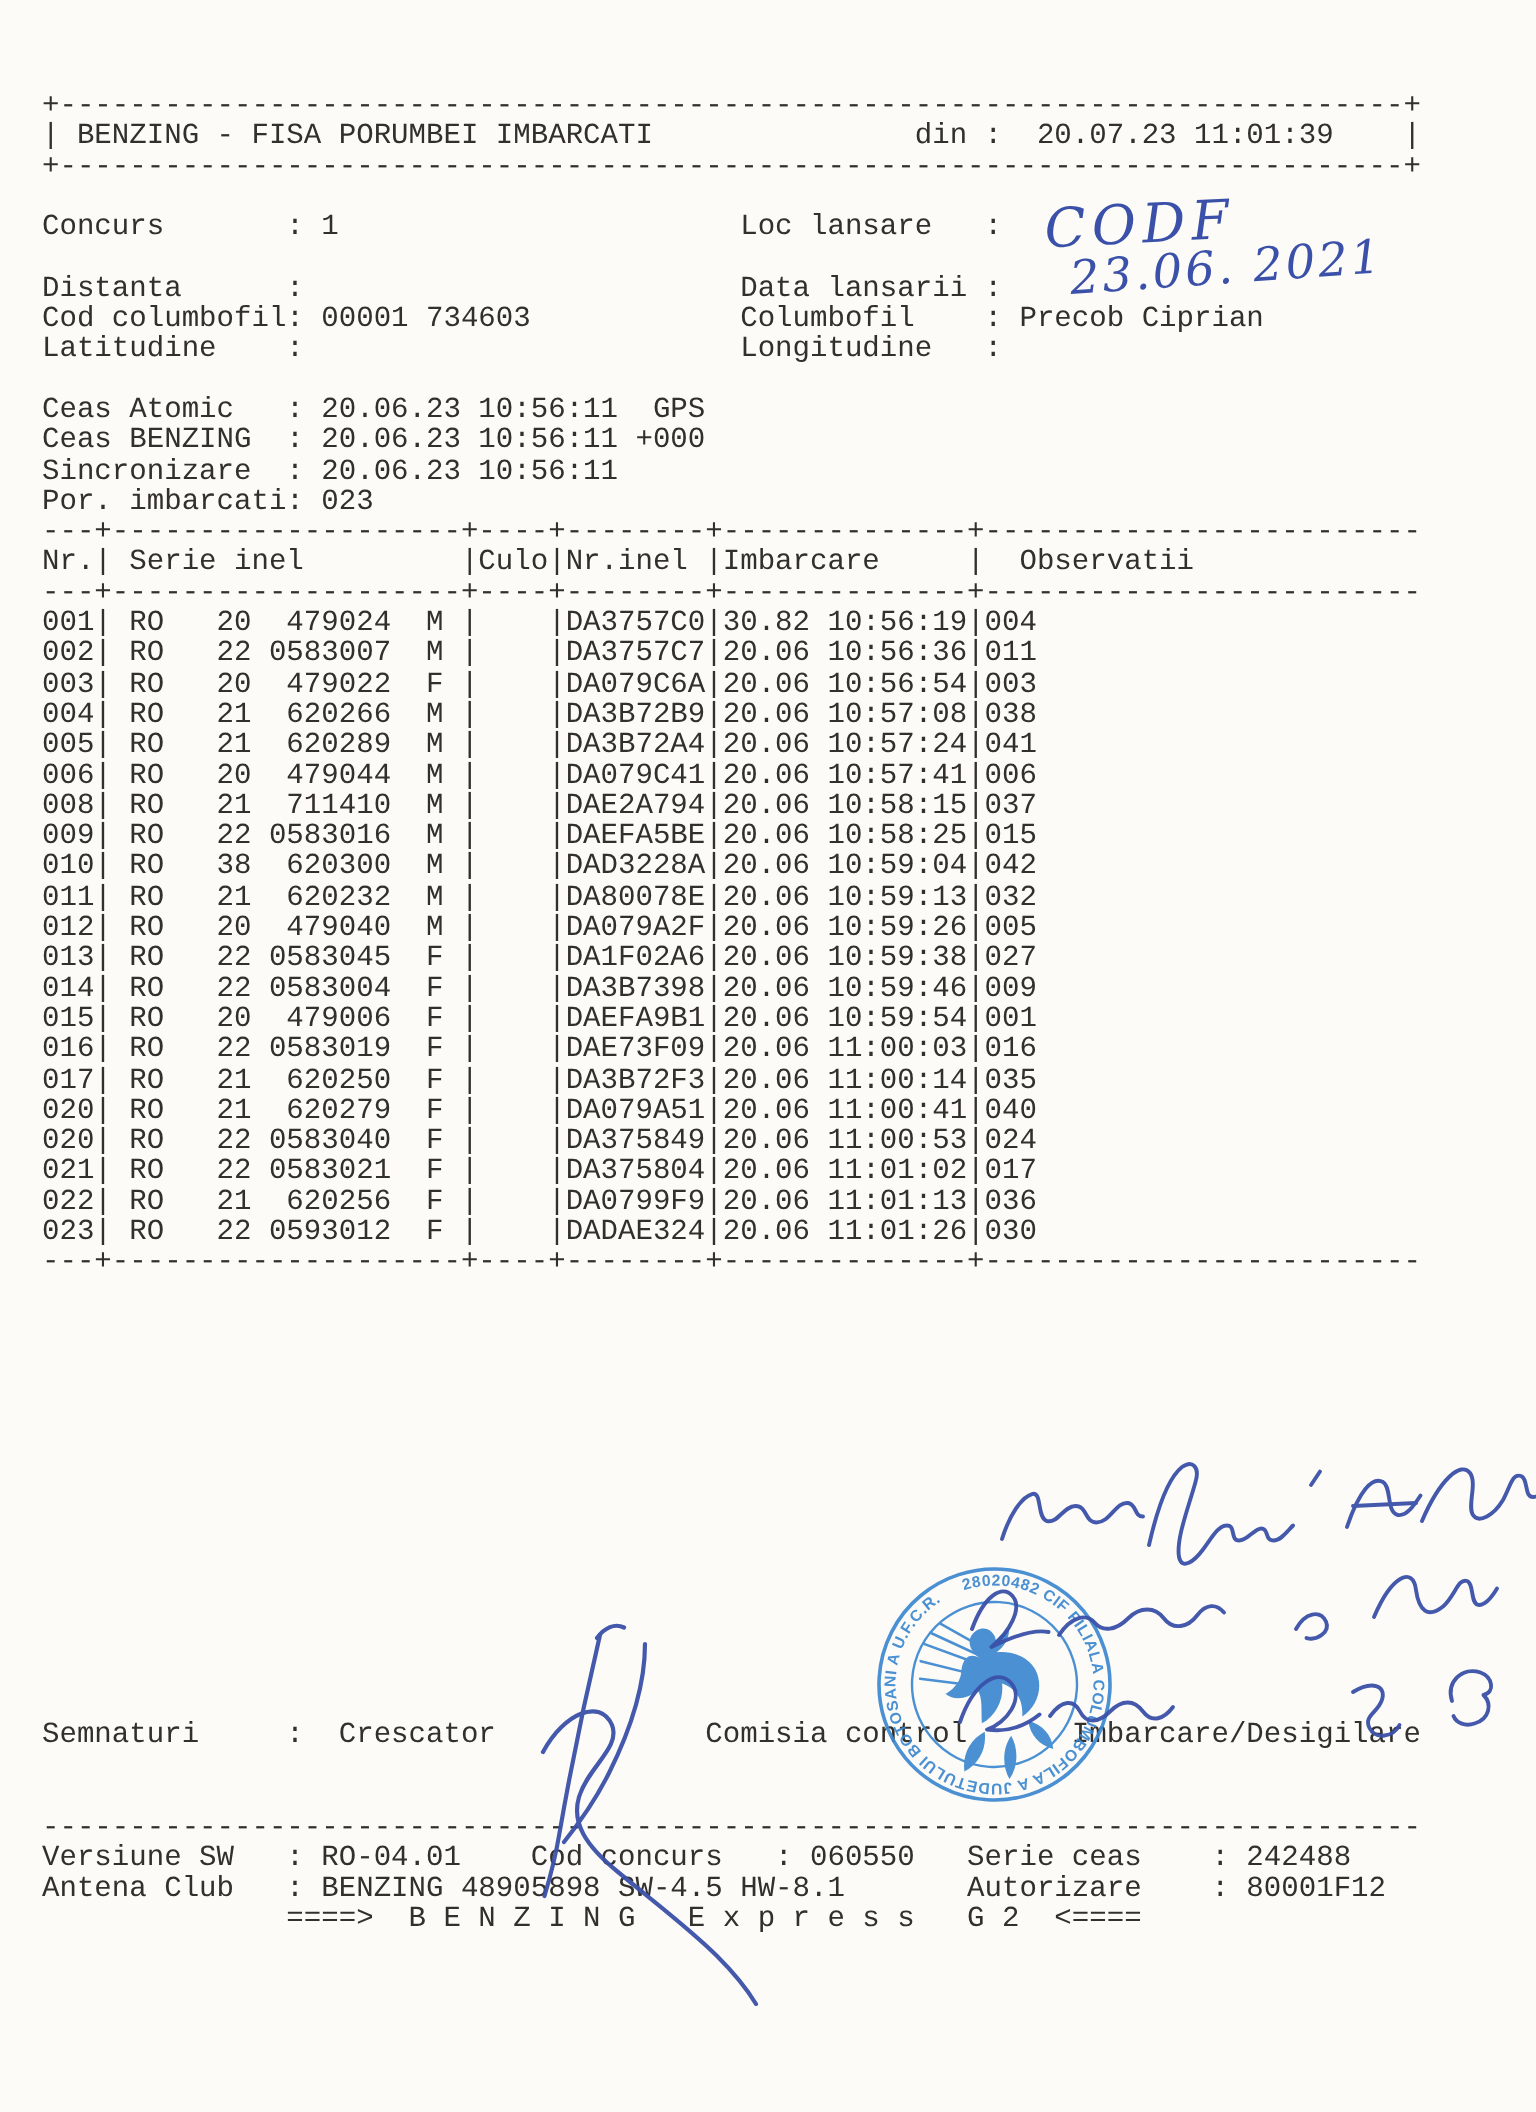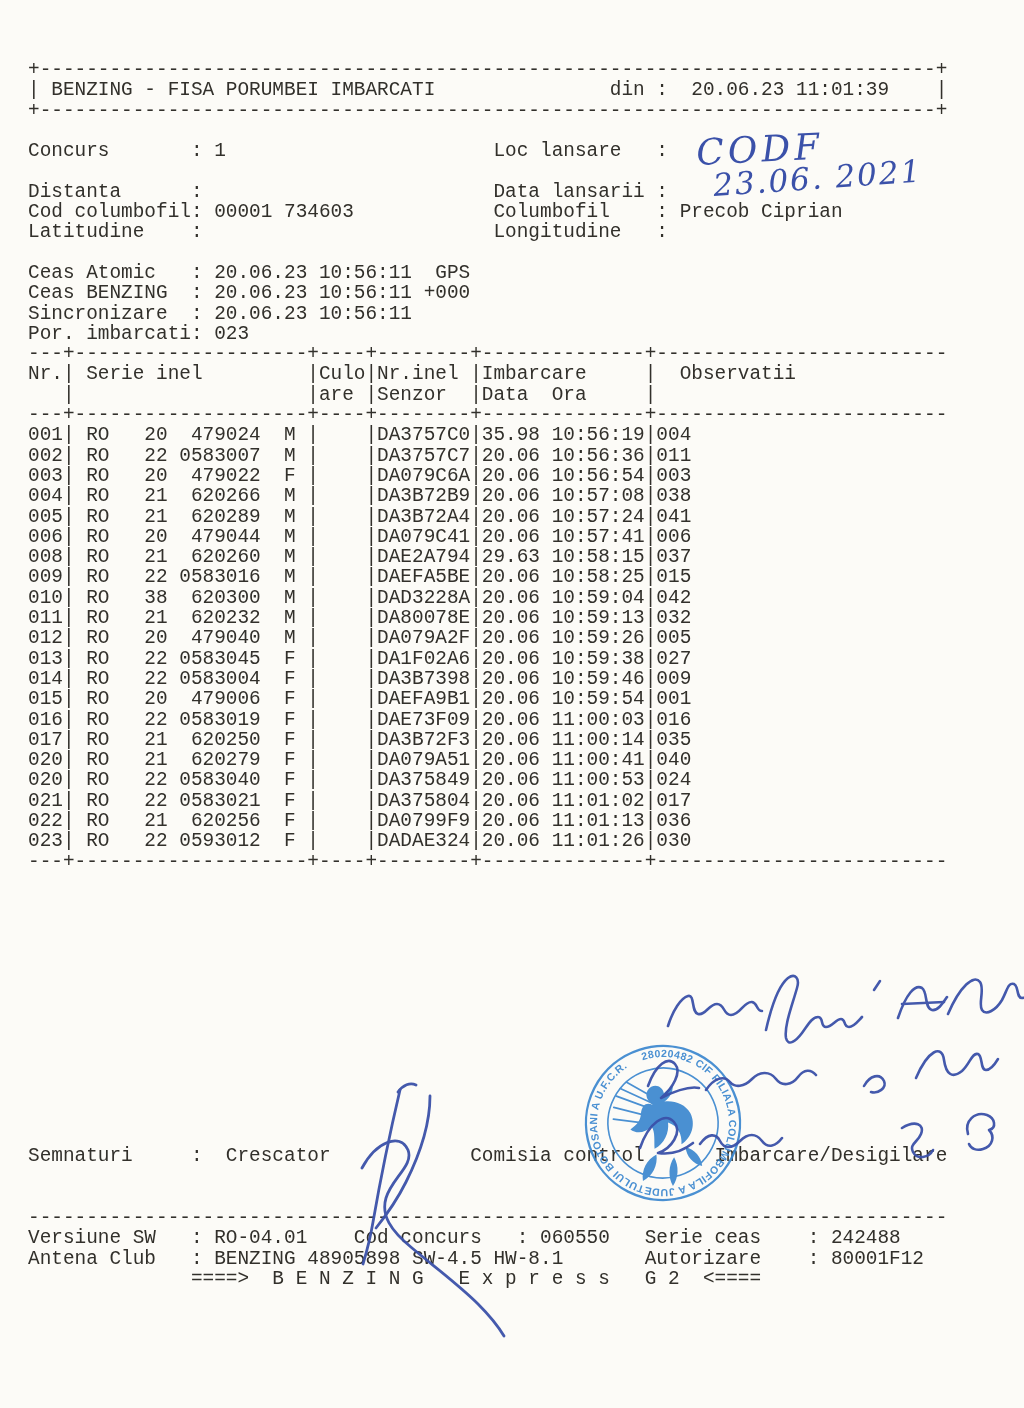--- a/index.html
+++ b/index.html
@@ -16,44 +16,43 @@
   .hw{font-family:"DejaVu Serif",serif;font-style:italic;fill:#3b51a9;}
   .stamp-text{font-family:"Liberation Sans",sans-serif;font-weight:bold;fill:#3b87cf;}
 </style>
 </head>
 <body>
 
 <div class="page">
 
   <div class="lines" id="main-lines">
       <div>+-----------------------------------------------------------------------------+</div>
-      <div>| BENZING - FISA PORUMBEI IMBARCATI               din :  20.06.23 11:01:39    |</div>
+      <div>| BENZING - FISA PORUMBEI IMBARCATI               din :  20.07.23 11:01:39    |</div>
       <div>+-----------------------------------------------------------------------------+</div>
       <div>&nbsp;</div>
       <div>Concurs       : 1                       Loc lansare   :</div>
       <div>&nbsp;</div>
       <div>Distanta      :                         Data lansarii :</div>
       <div>Cod columbofil: 00001 734603            Columbofil    : Precob Ciprian</div>
       <div>Latitudine    :                         Longitudine   :</div>
       <div>&nbsp;</div>
       <div>Ceas Atomic   : 20.06.23 10:56:11  GPS</div>
       <div>Ceas BENZING  : 20.06.23 10:56:11 +000</div>
       <div>Sincronizare  : 20.06.23 10:56:11</div>
       <div>Por. imbarcati: 023</div>
       <div>---+--------------------+----+--------+--------------+-------------------------</div>
       <div>Nr.| Serie inel         |Culo|Nr.inel |Imbarcare     |  Observatii</div>
-      <div>   |                    |are |Senzor  |Data  Ora     |</div>
       <div>---+--------------------+----+--------+--------------+-------------------------</div>
-      <div>001| RO   20  479024  M |    |DA3757C0|35.98 10:56:19|004</div>
+      <div>001| RO   20  479024  M |    |DA3757C0|30.82 10:56:19|004</div>
       <div>002| RO   22 0583007  M |    |DA3757C7|20.06 10:56:36|011</div>
       <div>003| RO   20  479022  F |    |DA079C6A|20.06 10:56:54|003</div>
       <div>004| RO   21  620266  M |    |DA3B72B9|20.06 10:57:08|038</div>
       <div>005| RO   21  620289  M |    |DA3B72A4|20.06 10:57:24|041</div>
       <div>006| RO   20  479044  M |    |DA079C41|20.06 10:57:41|006</div>
-      <div>008| RO   21  620260  M |    |DAE2A794|29.63 10:58:15|037</div>
+      <div>008| RO   21  711410  M |    |DAE2A794|20.06 10:58:15|037</div>
       <div>009| RO   22 0583016  M |    |DAEFA5BE|20.06 10:58:25|015</div>
       <div>010| RO   38  620300  M |    |DAD3228A|20.06 10:59:04|042</div>
       <div>011| RO   21  620232  M |    |DA80078E|20.06 10:59:13|032</div>
       <div>012| RO   20  479040  M |    |DA079A2F|20.06 10:59:26|005</div>
       <div>013| RO   22 0583045  F |    |DA1F02A6|20.06 10:59:38|027</div>
       <div>014| RO   22 0583004  F |    |DA3B7398|20.06 10:59:46|009</div>
       <div>015| RO   20  479006  F |    |DAEFA9B1|20.06 10:59:54|001</div>
       <div>016| RO   22 0583019  F |    |DAE73F09|20.06 11:00:03|016</div>
       <div>017| RO   21  620250  F |    |DA3B72F3|20.06 11:00:14|035</div>
       <div>020| RO   21  620279  F |    |DA079A51|20.06 11:00:41|040</div>

